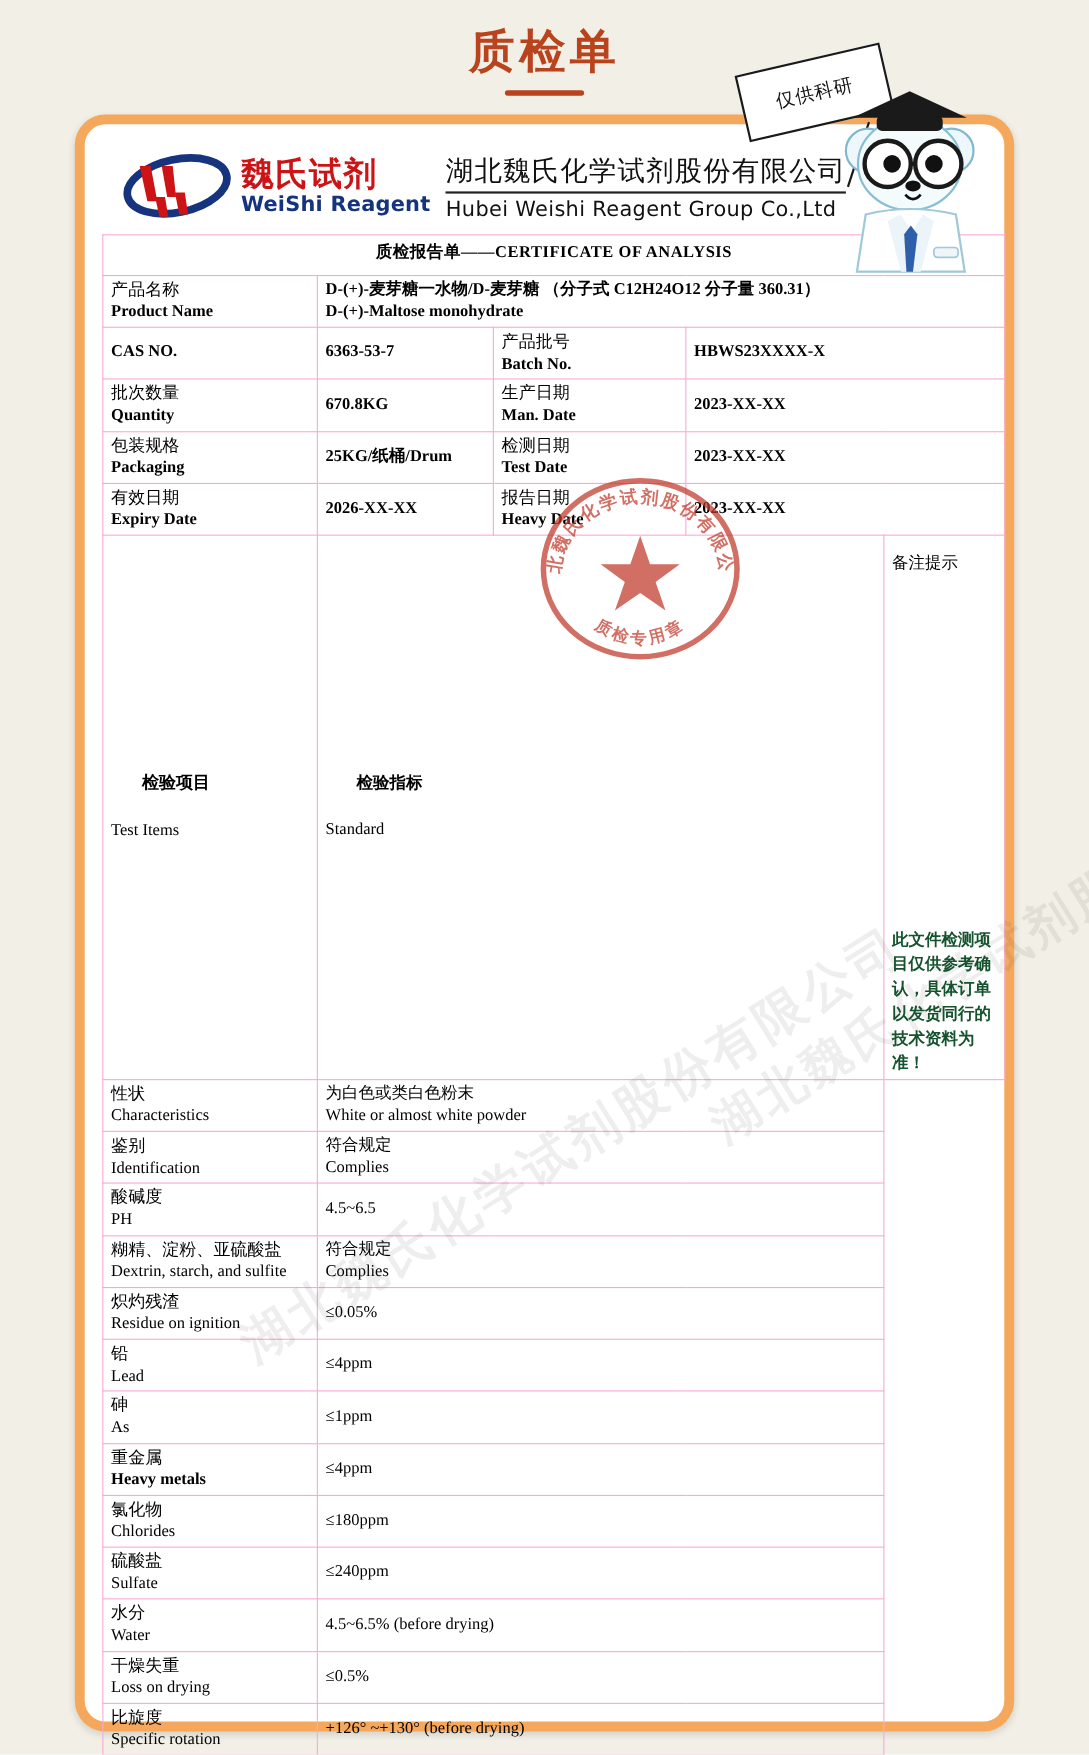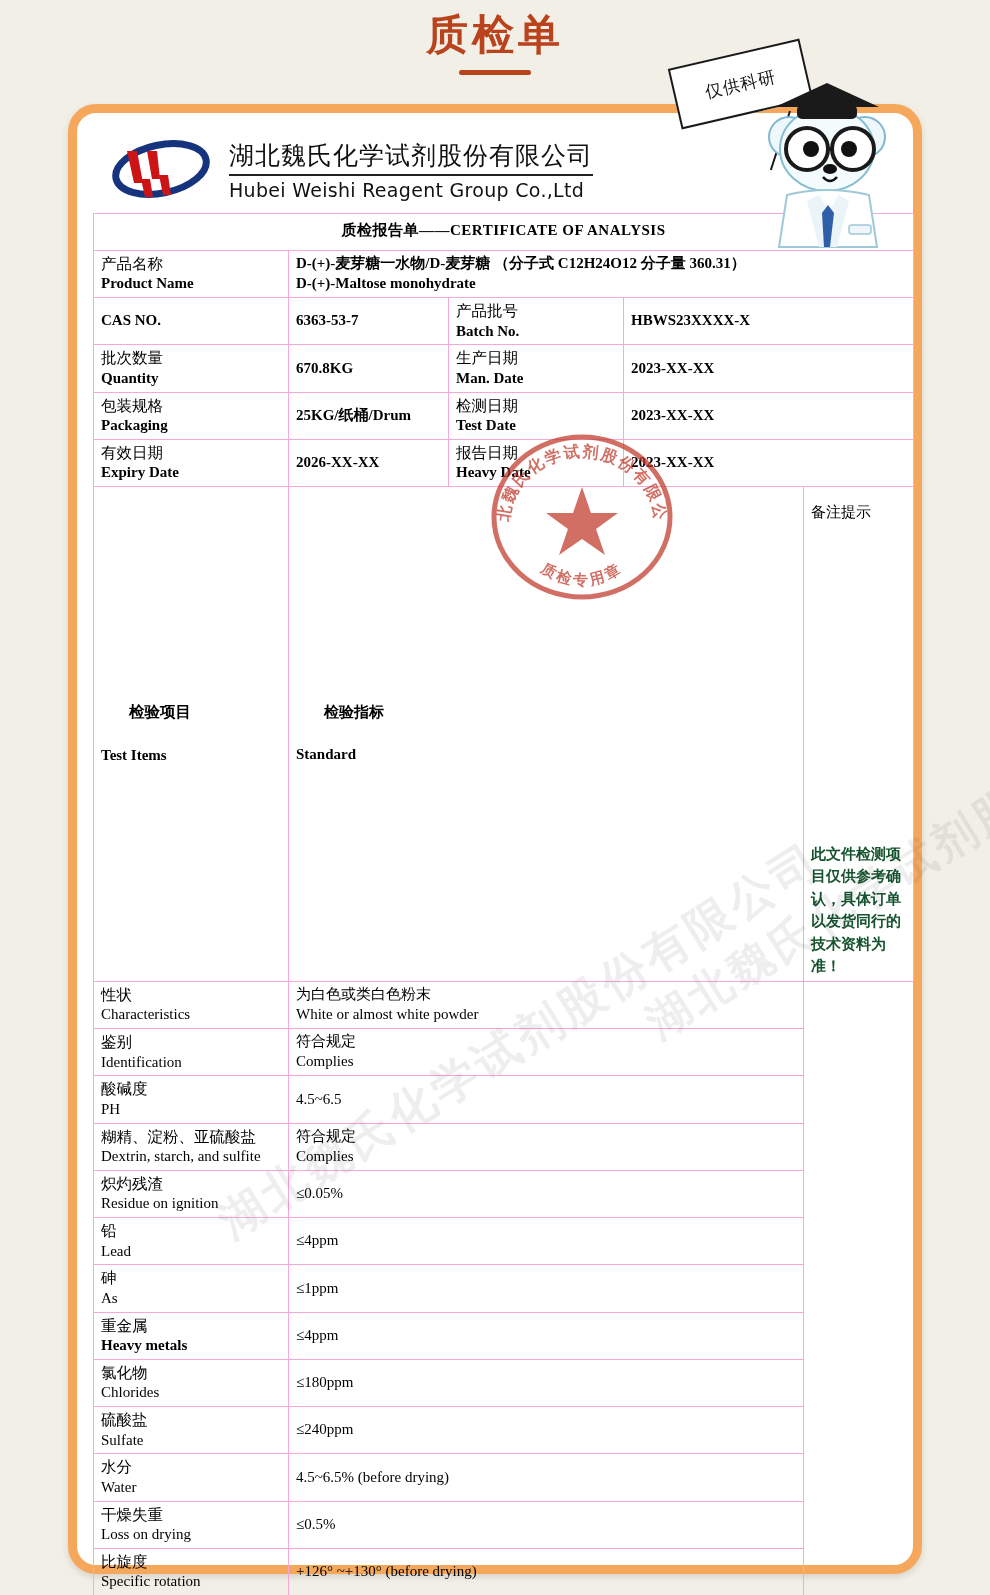--- a/index.html
+++ b/index.html
@@ -12,21 +12,21 @@
     overflow: hidden;
   }
   
   .page-title {
     text-align:center;
     color:#b8431c;
     font-family:"DejaVu Sans","Liberation Sans",sans-serif;
     font-weight:700;
     font-size:42px;
     letter-spacing:4px;
-    padding-top:12px;
+    padding-top:24px;
     line-height:1.1;
   }
   .title-rule {
     width:72px;height:5px;background:#b8431c;border-radius:3px;
     margin:12px auto 0;
   }
   
   .frame {
     position:absolute;
     left:68px; top:104px;
@@ -95,21 +95,21 @@
   .lbl .cn { font-weight:400; font-size:15.5px; }
   .lbl .en { font-weight:700; font-size:15px; }
   .val { font-weight:700; font-size:15px; }
   .val .cn { font-weight:700; }
   .two-line .cn { display:block; }
   .two-line .en { display:block; }
   .std { font-size:15px; }
   .std .cn { display:block; font-weight:400; }
   .std .en { display:block; }
   .hdr .cn { font-weight:700;margin-left:28px; }
-  .hdr .en { font-weight:700;margin-top:23px; }
+  .hdr .en { font-weight:400;margin-top:23px; }
   .remark-note {
     font-family:"DejaVu Sans","Liberation Sans",sans-serif;
     font-size:15px; font-weight:700; line-height:1.5; color:#14532d;
   }
   .remark-head { font-size:15.5px; }
 
   
   .stamp {
     position:absolute; left:410px; top:318px;
     width:190px; height:172px;
@@ -138,20 +138,24 @@
 
     <div class="letterhead">
       <div class="logo-mark">
         <svg viewBox="0 0 108 62" width="108" height="62">
           <ellipse cx="54" cy="30" rx="46" ry="24" fill="none" stroke="#16347e" stroke-width="7" transform="rotate(-12 54 30)"></ellipse>
           <path d="M20 12 L30 12 L36 44 L27 44 Z" fill="#cc1417"></path>
           <path d="M40 12 L50 12 L53 40 L45 40 Z" fill="#cc1417"></path>
           <path d="M34 40 L43 40 L46 58 L38 58 Z" fill="#cc1417"></path>
           <path d="M52 36 L61 36 L64 56 L56 56 Z" fill="#cc1417"></path>
         </svg>
+      </div>
+      <div class="logo-text">
+        <div class="logo-cn">魏氏试剂</div>
+        <div class="logo-en">WeiShi Reagent</div>
       </div>
       <div class="company">
         <div class="company-cn">湖北魏氏化学试剂股份有限公司</div>
         <div class="company-en">Hubei Weishi Reagent Group Co.,Ltd</div>
       </div>
     </div>
 
     <div class="mascot-wrap">
       <div class="sign">
         <span>仅供科研</span>

